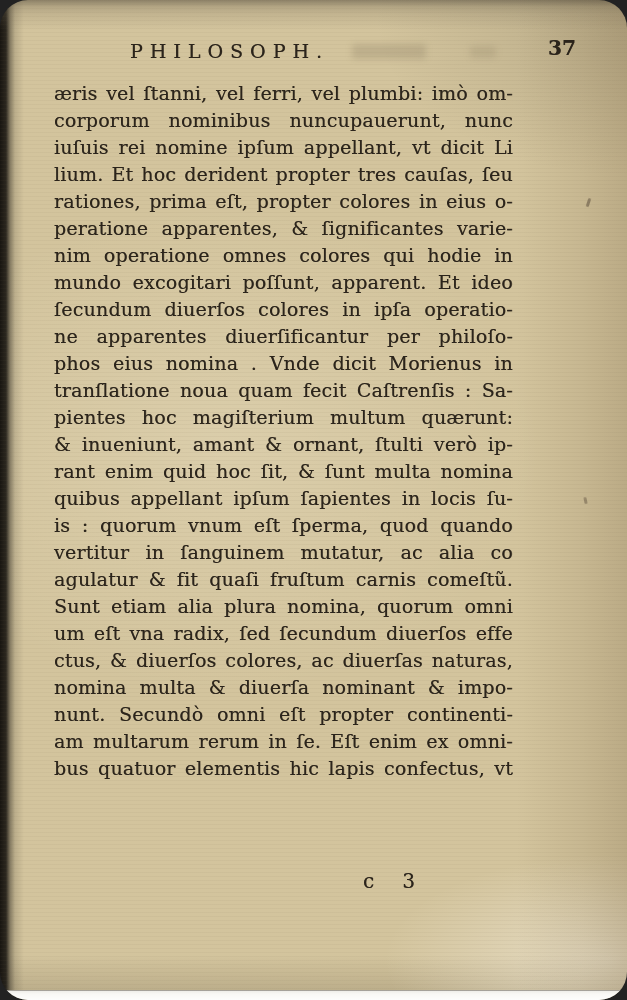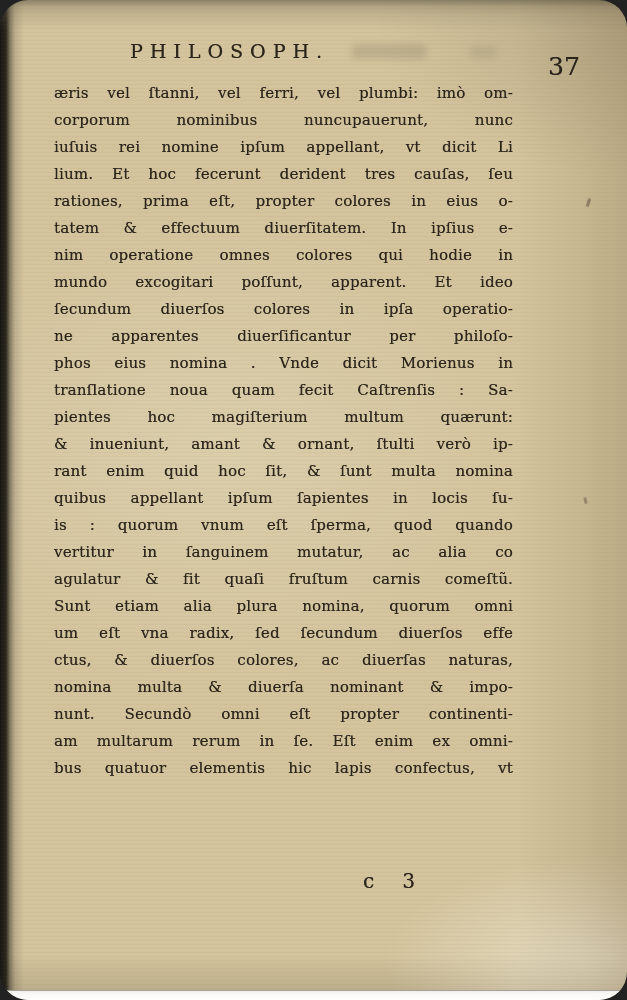--- a/index.html
+++ b/index.html
@@ -34,23 +34,24 @@
     left: 130px;
     top: 40px;
     font-size: 19px;
     letter-spacing: 7px;
     white-space: nowrap;
     text-shadow: 0.3px 0 0 rgba(43,36,27,0.65);
   }
   .page-number {
     position: absolute;
     left: 548px;
-    top: 52px;
-    font-size: 25px;
+    top: 36px;
+    font-size: 20px;
     text-shadow: 0.3px 0 0 rgba(43,36,27,0.65);
+    font-weight: bold;
   }
 
   .smudge {
     position: absolute;
     left: 352px;
     top: 44px;
     width: 74px;
     height: 15px;
     background: rgba(120,105,80,0.22);
     border-radius: 3px;
@@ -67,21 +68,21 @@
     filter: blur(3px);
   }
 
   .body-text {
     position: absolute;
     left: 54px;
     top: 80px;
     width: 459px;
   }
   .line {
-    font-size: 15px;
+    font-size: 19px;
     line-height: 27px;
     letter-spacing: 0.2px;
     text-align: justify;
     text-align-last: justify;
     text-justify: inter-word;
     white-space: normal;
     text-shadow: 0.3px 0 0 rgba(43,36,27,0.55);
   }
 
   .signature {
@@ -137,23 +138,23 @@
   <div class="smudge"></div>
   <div class="smudge2"></div>
 
   <div class="page-number">37</div>
 
   <div class="body-text">
 
   <div class="line">æris vel ſtanni, vel ferri, vel plumbi: imò om-</div>
       <div class="line">corporum nominibus nuncupauerunt, nunc</div>
       <div class="line">iuſuis rei nomine ipſum appellant, vt dicit Li</div>
-      <div class="line">lium. Et hoc fecerunt derident tres cauſas, ſeu</div>
+      <div class="line">lium. Et hoc derident propter tres cauſas, ſeu</div>
       <div class="line">rationes, prima eſt, propter colores in eius o-</div>
-      <div class="line">tatem &amp; effectuum diuerſitatem. In ipſius e-</div>
+      <div class="line">peratione apparentes, &amp; ſignificantes varie-</div>
       <div class="line">nim operatione omnes colores qui hodie in</div>
       <div class="line">mundo excogitari poſſunt, apparent. Et ideo</div>
       <div class="line">ſecundum diuerſos colores in ipſa operatio-</div>
       <div class="line">ne apparentes diuerſificantur per philoſo-</div>
       <div class="line">phos eius nomina . Vnde dicit Morienus in</div>
       <div class="line">tranſlatione noua quam fecit Caſtrenſis : Sa-</div>
       <div class="line">pientes hoc magiſterium multum quærunt:</div>
       <div class="line">&amp; inueniunt, amant &amp; ornant, ſtulti verò ip-</div>
       <div class="line">rant enim quid hoc ſit, &amp; ſunt multa nomina</div>
       <div class="line">quibus appellant ipſum ſapientes in locis ſu-</div>

